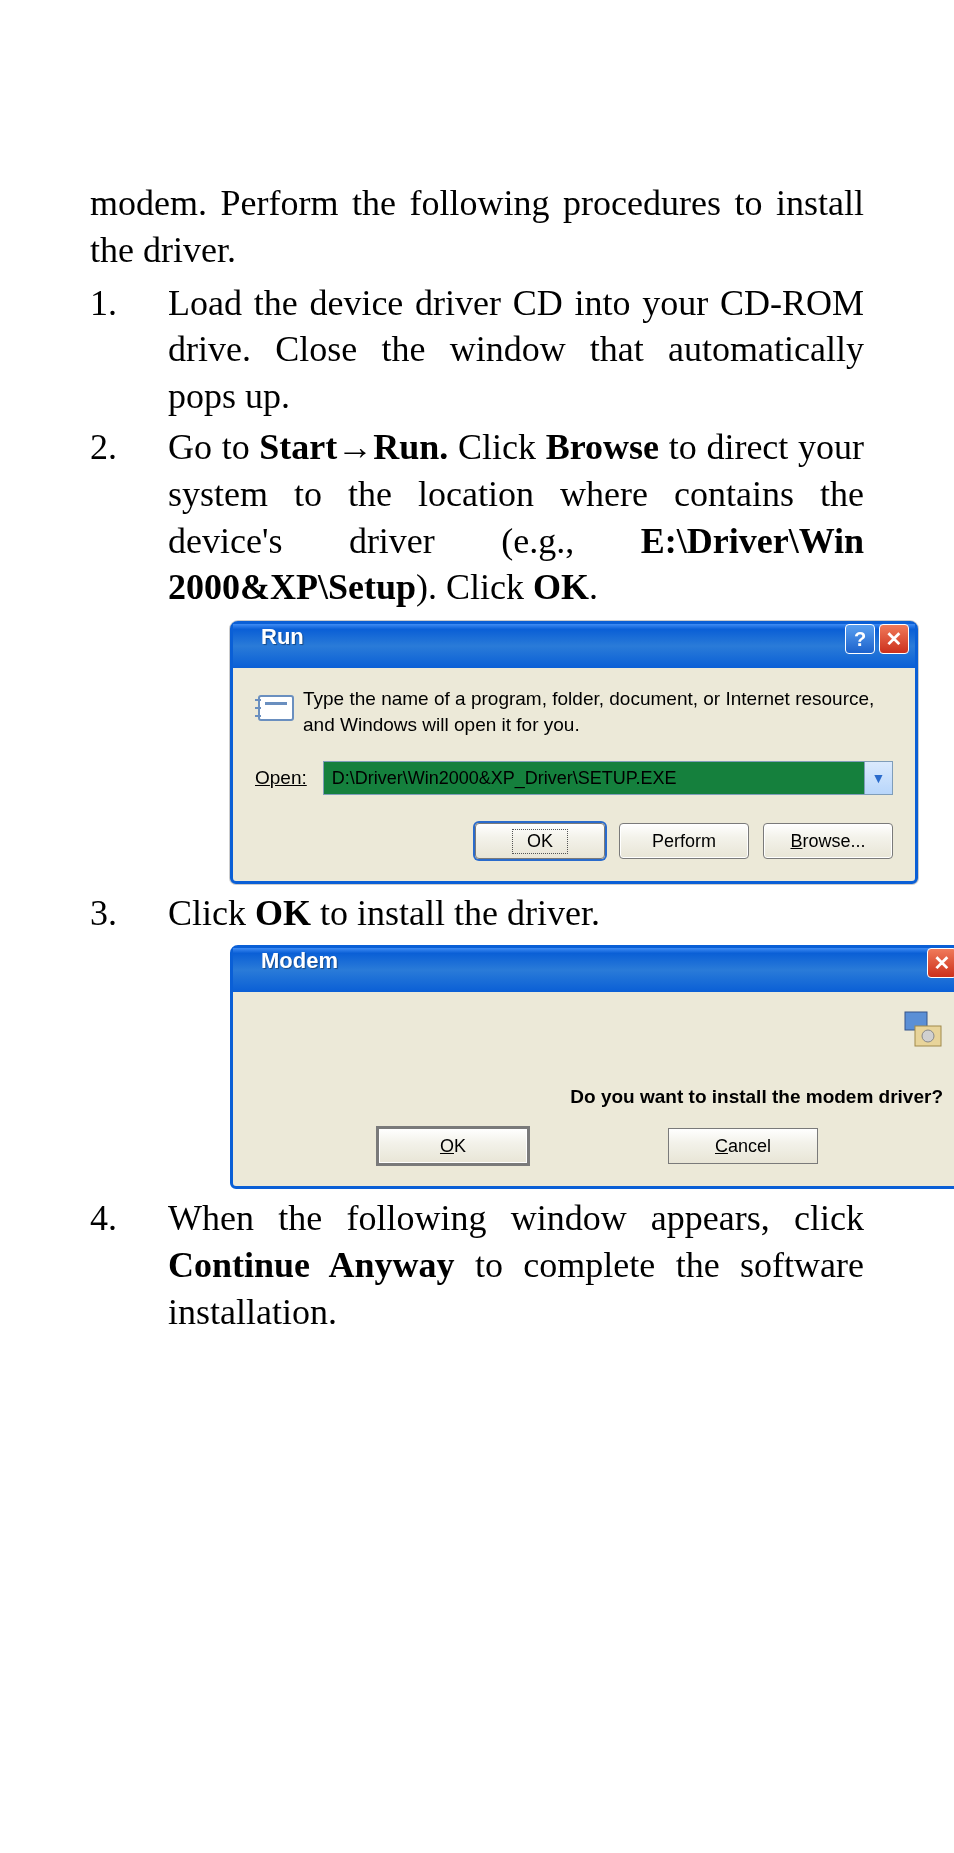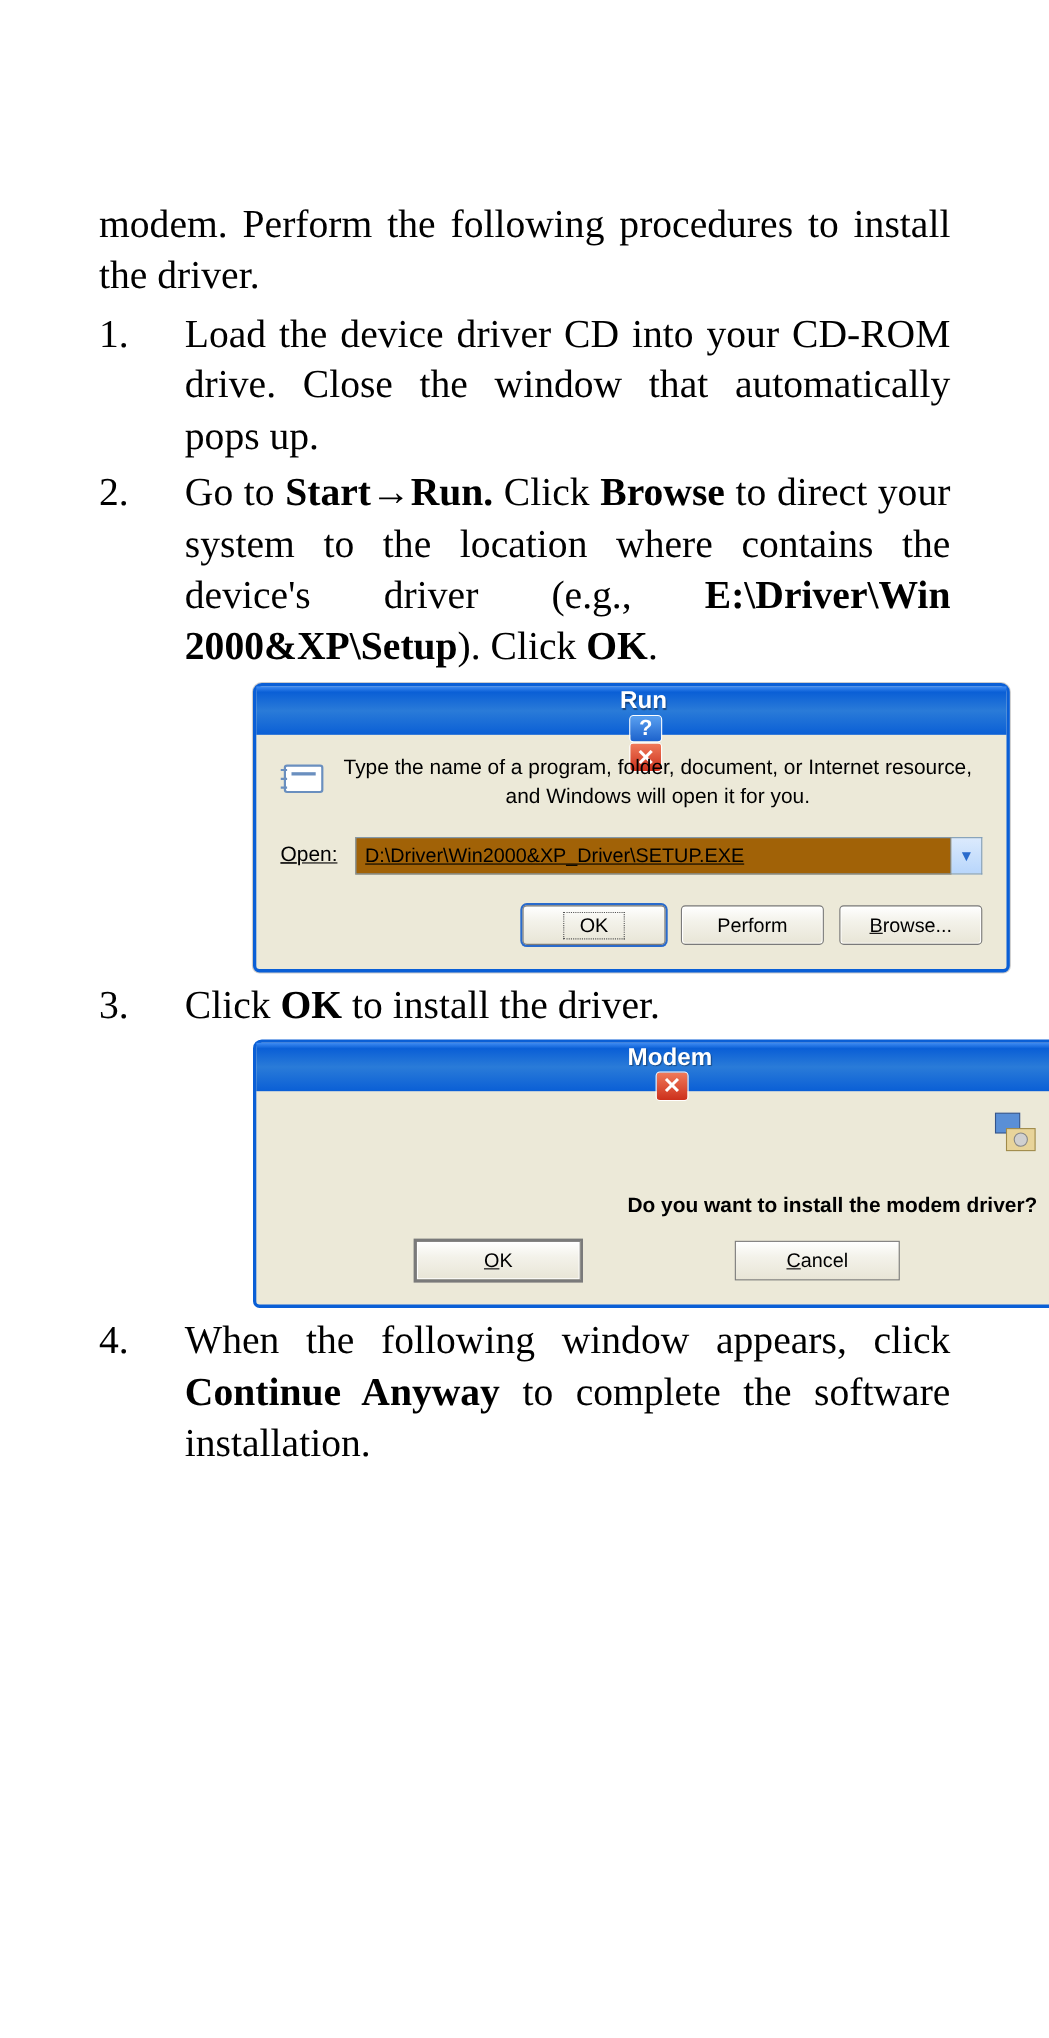--- a/index.html
+++ b/index.html
@@ -9,34 +9,34 @@
   .list { list-style: none; margin-top: 6px; }
   .li { display: flex; font-size: 36px; line-height: 1.3; margin-bottom: 4px; }
   .li-num { width: 78px; flex: 0 0 78px; }
   .li-body { flex: 1; text-align: justify; }
   .bold { font-weight: bold; }
   .arrow { font-weight: bold; }
   .page-num { text-align: center; font-weight: bold; font-size: 32px; margin-top: 540px; }
 
   
   .xp-dialog { width: 688px; margin: 10px 0 6px 140px; border: 3px solid #0a5fd6; border-radius: 8px 8px 6px 6px; background: #ece9d8; box-shadow: 0 0 0 1px #ccc; font-family: Tahoma, Verdana, sans-serif; }
-  .xp-titlebar { height: 44px; background: linear-gradient(to bottom, #3f8cf3 0%, #0a5fd6 12%, #2a7bd8 50%, #0a5fd6 100%); display: flex; align-items: center; padding: 0 6px 0 28px; flex-direction: column; }
+  .xp-titlebar { height: 44px; background: linear-gradient(to bottom, #3f8cf3 0%, #0a5fd6 12%, #2a7bd8 50%, #0a5fd6 100%); display: flex; padding: 0 6px 0 28px; }
   .xp-title { color: #fff; font-weight: bold; font-size: 22px; text-shadow: 1px 1px 1px rgba(0,0,0,0.4); flex: 1; }
   .xp-btn { width: 30px; height: 30px; border-radius: 4px; display: inline-flex; align-items: center; justify-content: center; color: #fff; font-weight: bold; font-size: 20px; margin-left: 4px; }
   .xp-help { background: linear-gradient(to bottom, #5aa0f0, #1c62cc); border: 1px solid #fff; }
   .xp-close { background: linear-gradient(to bottom, #f07a5a, #cc301c); border: 1px solid #fff; }
   .xp-body { padding: 18px 22px 22px 22px; font-size: 19px; color: #000; }
 
   
-  .run-row1 { display: flex; gap: 4px; align-items: flex-start; margin-bottom: 24px; text-align: center; }
+  .run-row1 { display: flex; gap: 4px; align-items: flex-start; margin-bottom: 24px; }
   .run-icon { width: 44px; height: 36px; flex: 0 0 44px; margin-top: 4px; }
   .run-row2 { display: flex; align-items: center; gap: 16px; margin-bottom: 28px; justify-content: center; }
   .run-label { text-decoration: underline; text-decoration-color: #000; font-size: 19px; }
   .run-input-wrap { flex: 1; display: flex; }
-  .run-input { flex: 1; height: 34px; border: 1px solid #7f9db9; padding: 0 8px; font-family: Tahoma, sans-serif; font-size: 18px; background: #a16207; text-decoration: underline; }
+  .run-input { flex: 1; height: 34px; border: 1px solid #7f9db9; padding: 0 8px; font-family: Tahoma, sans-serif; font-size: 18px; background: #15803d; }
   .run-dd { width: 28px; height: 34px; border: 1px solid #7f9db9; border-left: none; background: linear-gradient(to bottom, #dbeafd, #b8d6fb); display: flex; align-items: center; justify-content: center; color: #2a6bcc; font-size: 14px; }
   .run-buttons { display: flex; justify-content: flex-end; gap: 14px; }
   .xp-button { min-width: 130px; height: 36px; border: 1px solid #7a7a7a; border-radius: 4px; background: linear-gradient(to bottom, #ffffff 0%, #f3f2ea 40%, #e8e5d6 100%); font-family: Tahoma, sans-serif; font-size: 18px; display: inline-flex; align-items: center; justify-content: center; box-shadow: inset 0 0 0 1px #fff; }
   .xp-button.dotted { box-shadow: 0 0 0 2px #2a6bcc; }
   .xp-button.dotted span { outline: 1px dotted #555; padding: 1px 14px; }
 
   
   .modem-dialog { width: 736px; margin: 8px 0 6px 140px; border: 3px solid #0a5fd6; border-radius: 8px 8px 6px 6px; background: #ece9d8; font-family: Tahoma, Verdana, sans-serif; }
   .modem-body { padding: 16px 20px 22px 20px; font-size: 19px; }
   .modem-row1 { display: flex; align-items: flex-end; gap: 36px; margin-bottom: 20px; flex-direction: column; }

